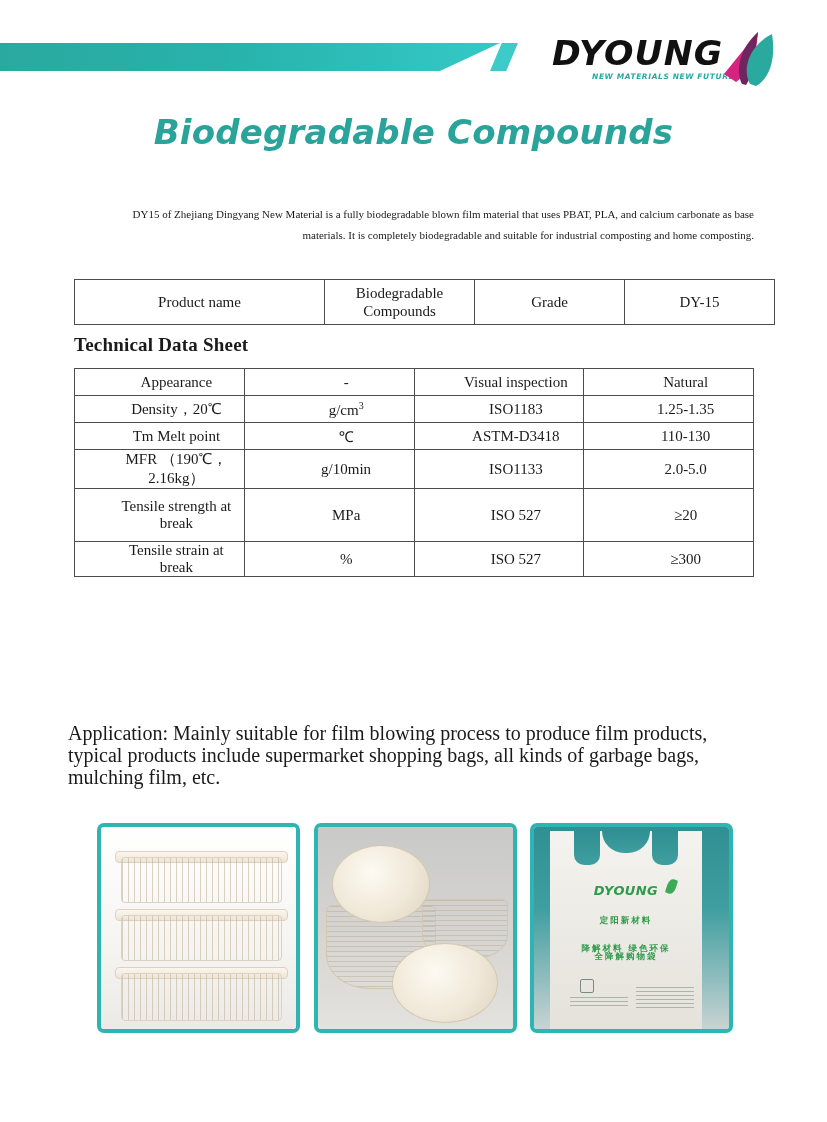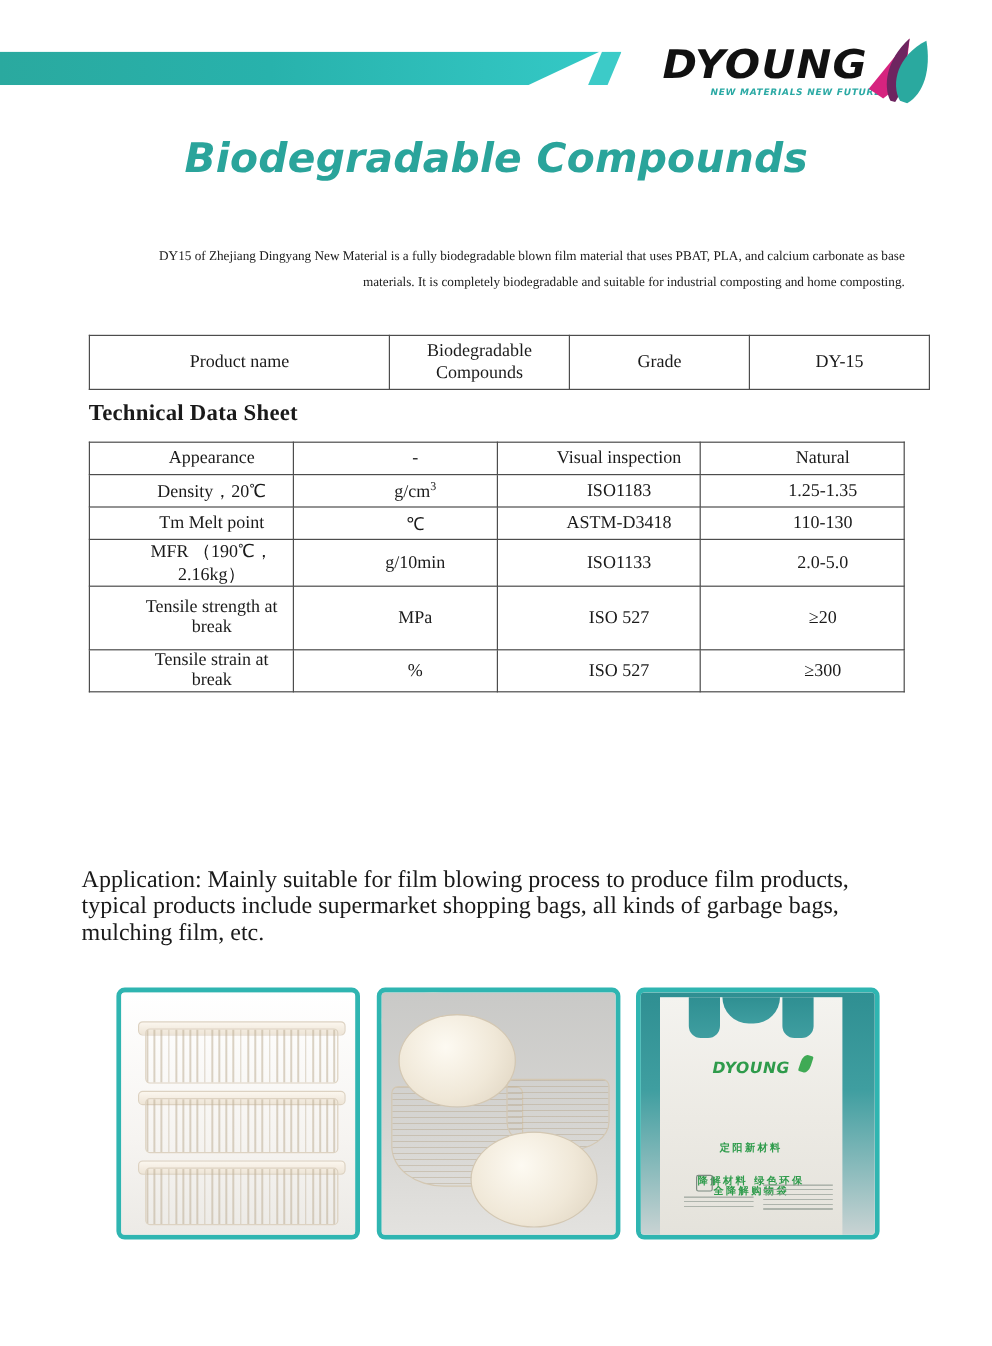--- a/index.html
+++ b/index.html
@@ -224,21 +224,21 @@
   .bag-handle-r { left:102px; }
   .bag-notch { position:absolute; left:52px; top:0; width:48px; height:22px;
          background:linear-gradient(180deg,#2f8f92,#3f9ea0); border-radius:0 0 22px 22px; }
   .bag-logo { position:absolute; left:0; right:0; top:52px; text-align:center;
          font-family:"DejaVu Sans", sans-serif; font-weight:bold; font-style:italic;
          font-size:13px; color:#2e9b4b; letter-spacing:0.4px; }
   .bag-leaf { position:absolute; right:26px; top:48px; width:9px; height:15px;
          background:#3faa55; border-radius:50% 10% 50% 10%; transform:rotate(18deg); }
   .bag-cn { position:absolute; left:0; right:0; text-align:center;
          font-family:"DejaVu Sans", sans-serif; font-weight:bold;
-         font-size:8.5px; color:#2e9b4b; letter-spacing:2px;margin-top:36px; }
+         font-size:8.5px; color:#2e9b4b; letter-spacing:2px; }
   .cn1 { top:84px; }
   .cn2 { top:112px; }
   .cn3 { top:120px; }
   .bag-mark { position:absolute; left:30px; top:148px; width:12px; height:12px;
          border:1px solid #7b8a80; border-radius:2px; }
   .bag-fine-l { position:absolute; left:20px; top:166px; width:58px; height:10px;
          background:repeating-linear-gradient(180deg, #9aa39b 0 1px, transparent 1px 4px); opacity:.75; }
   .bag-fine-r { position:absolute; left:86px; top:156px; width:58px; height:22px;
          background:repeating-linear-gradient(180deg, #9aa39b 0 1px, transparent 1px 4px); opacity:.75; }
 </style>

